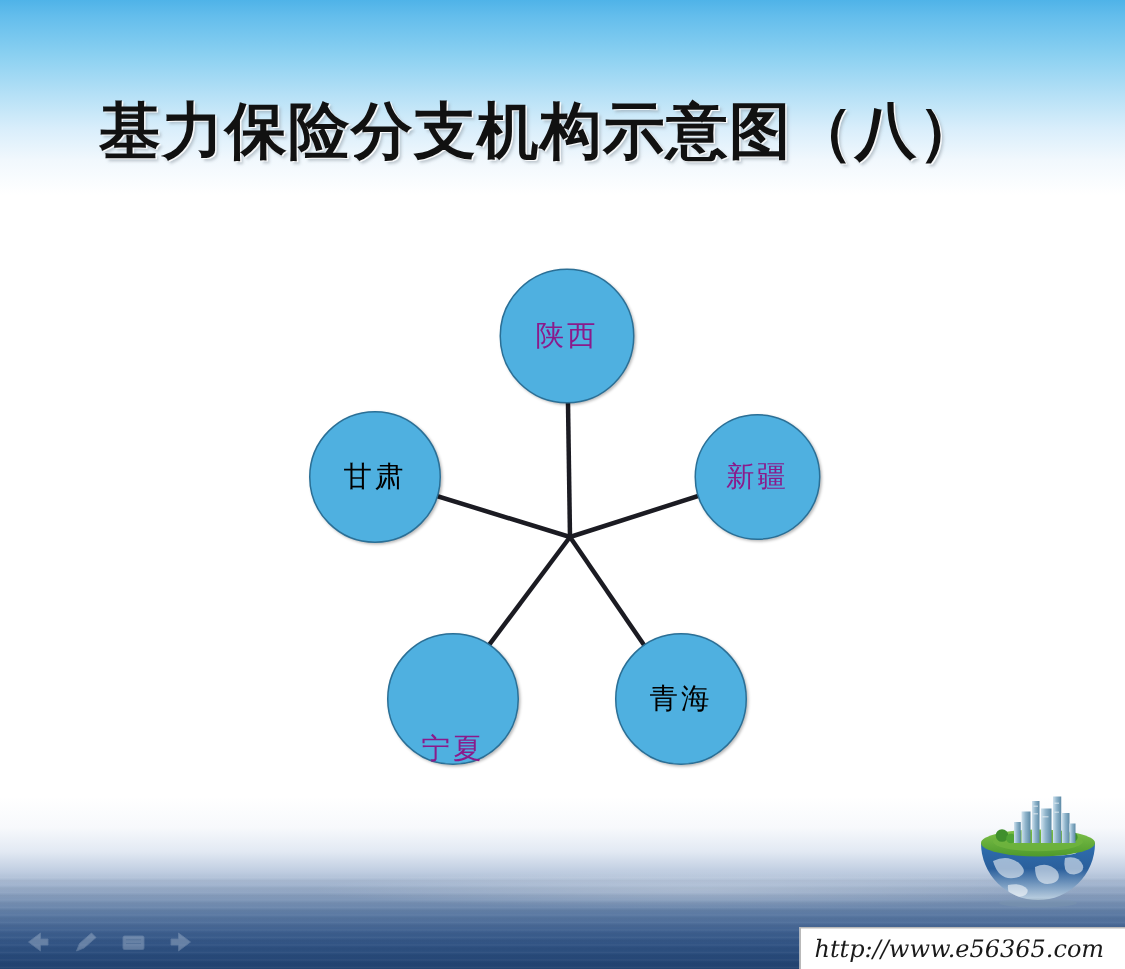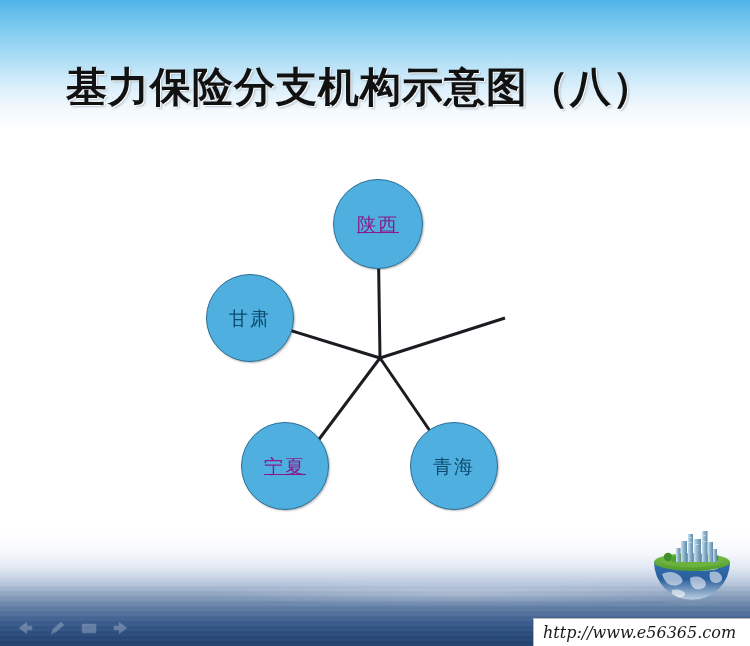--- a/index.html
+++ b/index.html
@@ -119,22 +119,22 @@
   }
   .node-label {
     font-family: "DejaVu Serif", "Liberation Serif", serif;
     font-size: 19px;
     font-weight: normal;
     letter-spacing: 2px;
     line-height: 1;
     white-space: nowrap;
     user-select: none;
   }
-  .lbl-dark   { color: #0c4a6e; text-align: right; }
-  .lbl-purple { color: #8b1a8b; text-decoration: underline; }
+  .lbl-dark   { color: #000000; text-align: right; }
+  .lbl-purple { color: #8b1a8b; }
 
   
   .globe {
     position: absolute;
     left: 648px;
     top: 528px;
     width: 88px;
     height: 80px;
   }
 
@@ -198,22 +198,25 @@
     </svg>
 
     <div class="node" style="left:333px; top:179px; width:90px; height:90px;">
       <span class="node-label lbl-purple">陕西</span>
     </div>
 
     <div class="node" style="left:206px; top:274px; width:88px; height:88px;">
       <span class="node-label lbl-dark">甘肃</span>
     </div>
 
-
-    <div class="node" style="left:241px; top:422px; width:88px; height:88px;">
+    <div class="node" style="left:463px; top:276px; width:84px; height:84px;">
+      <span class="node-label lbl-purple">新疆</span>
+    </div>
+
+    <div class="node" style="left:258px; top:422px; width:88px; height:88px;align-items:flex-end;">
       <span class="node-label lbl-purple">宁夏</span>
     </div>
 
     <div class="node" style="left:410px; top:422px; width:88px; height:88px;">
       <span class="node-label lbl-dark">青海</span>
     </div>
 
   </div>
 
   <svg class="globe" viewBox="0 0 88 80">

